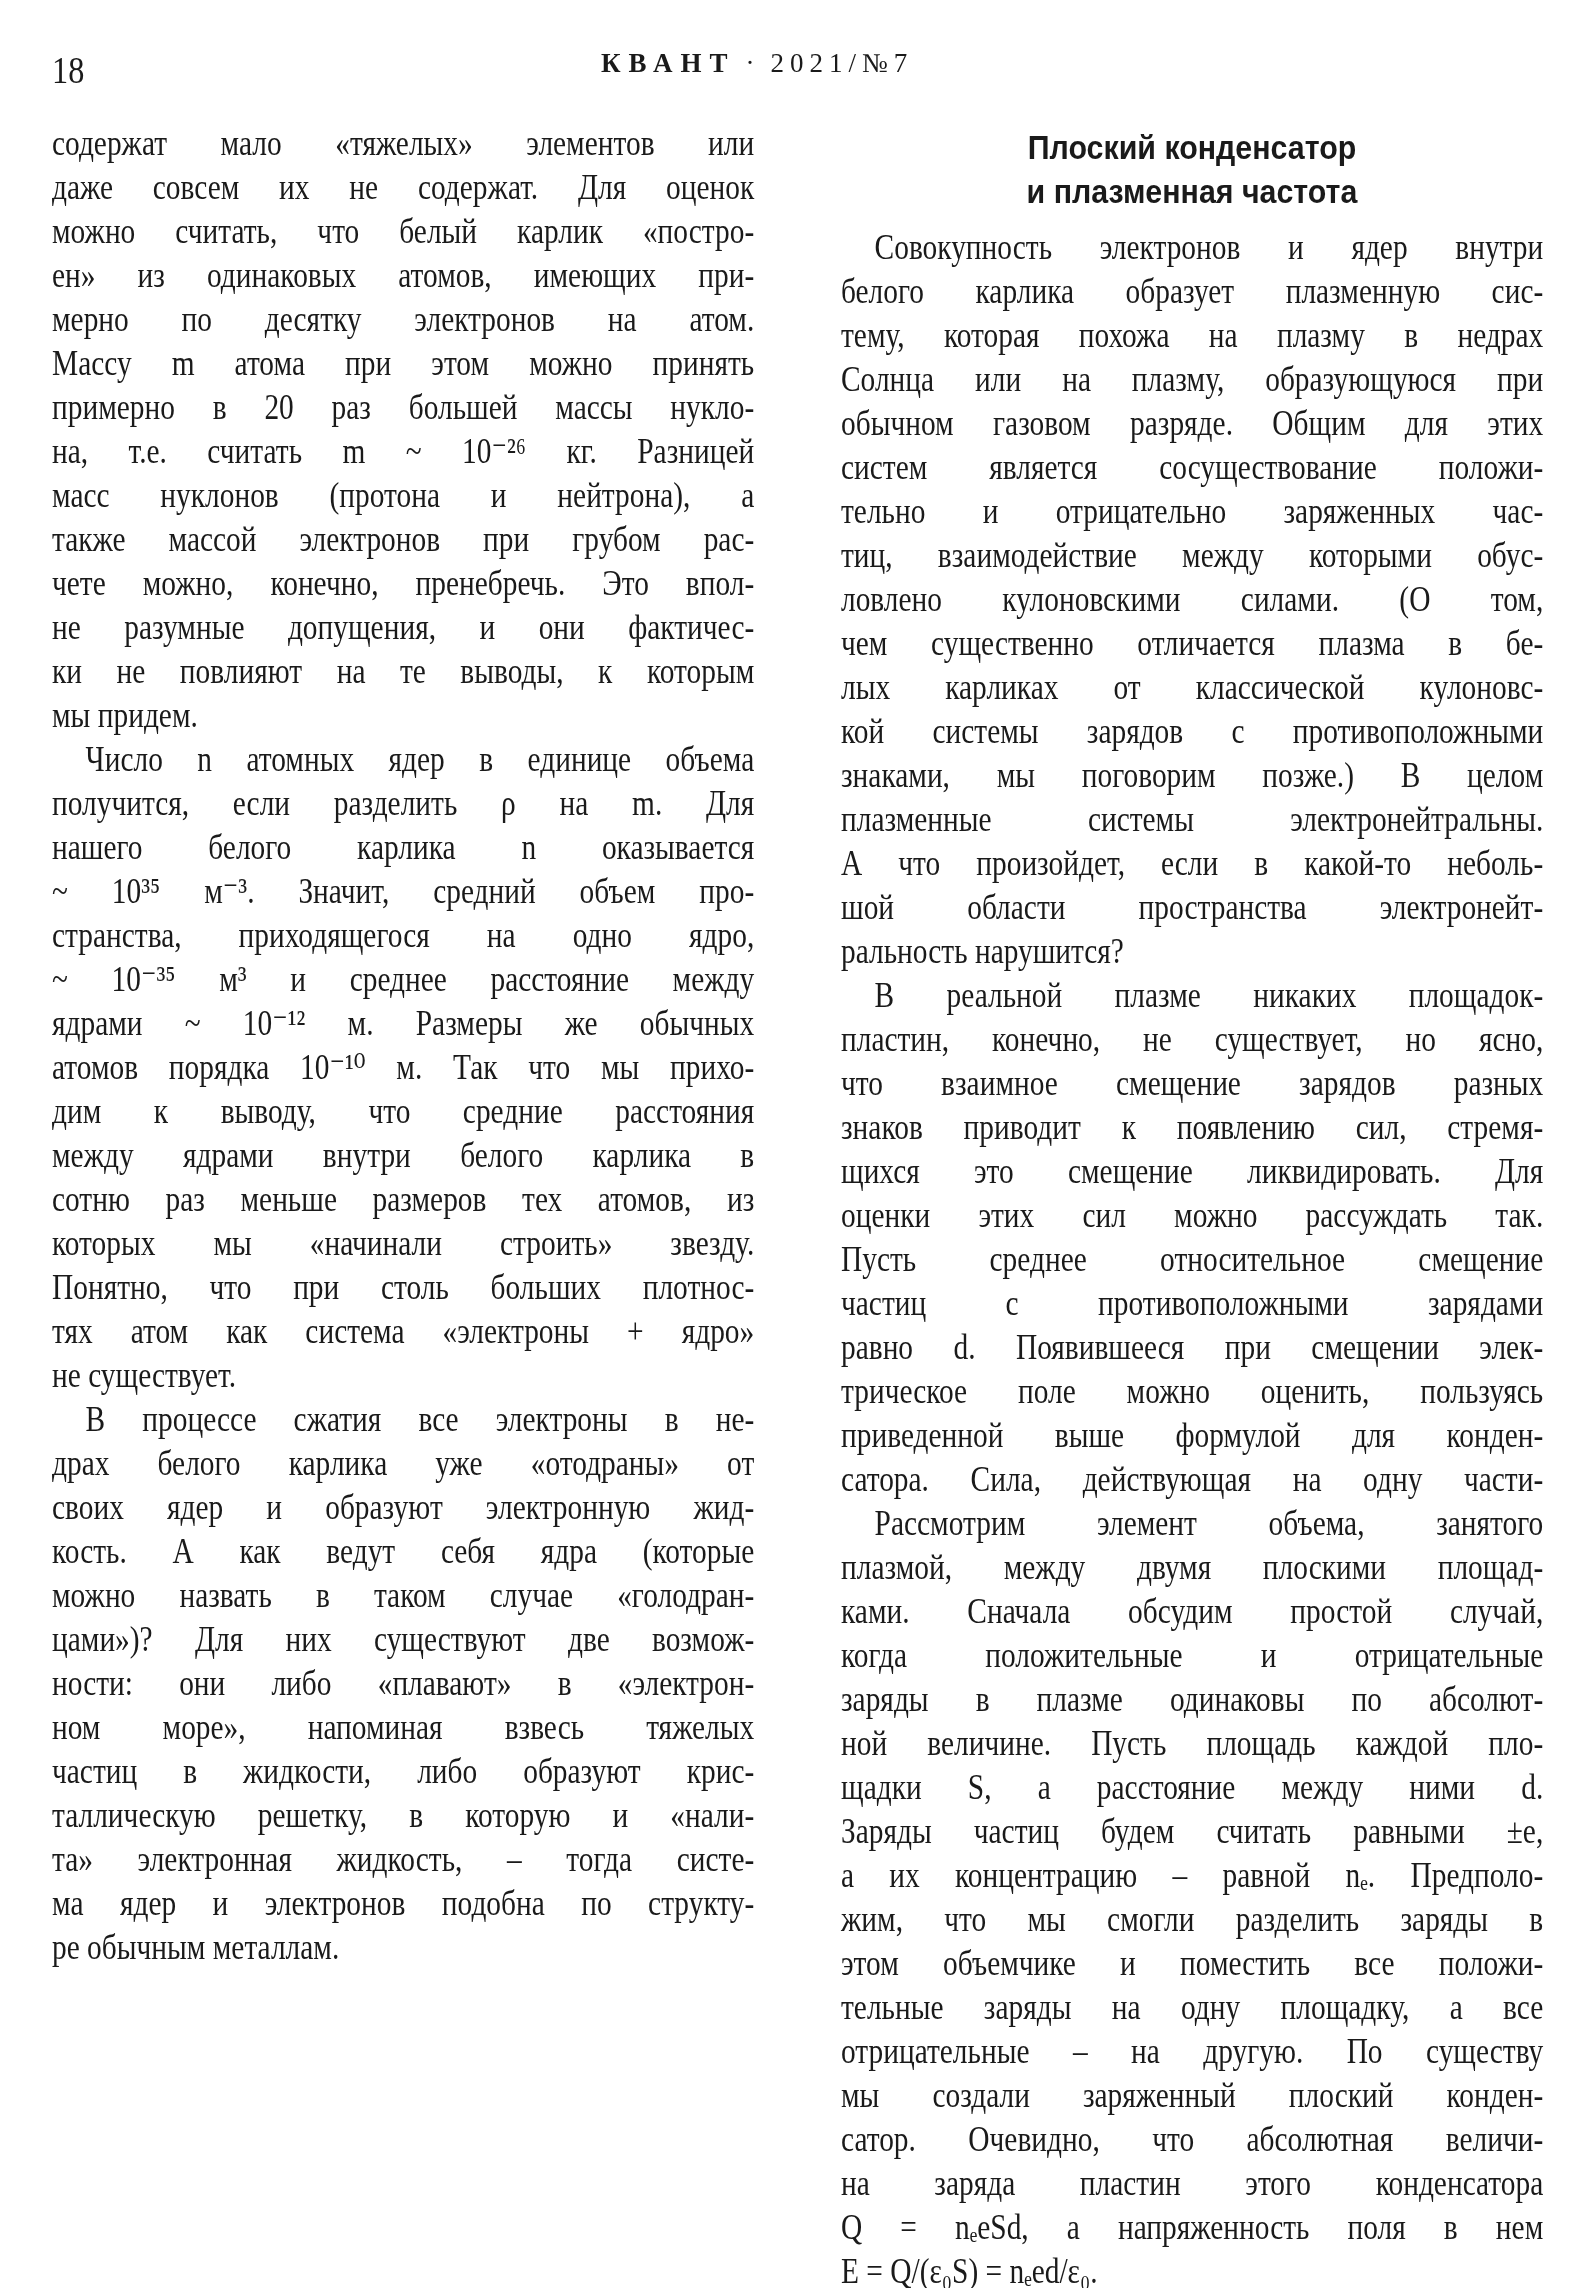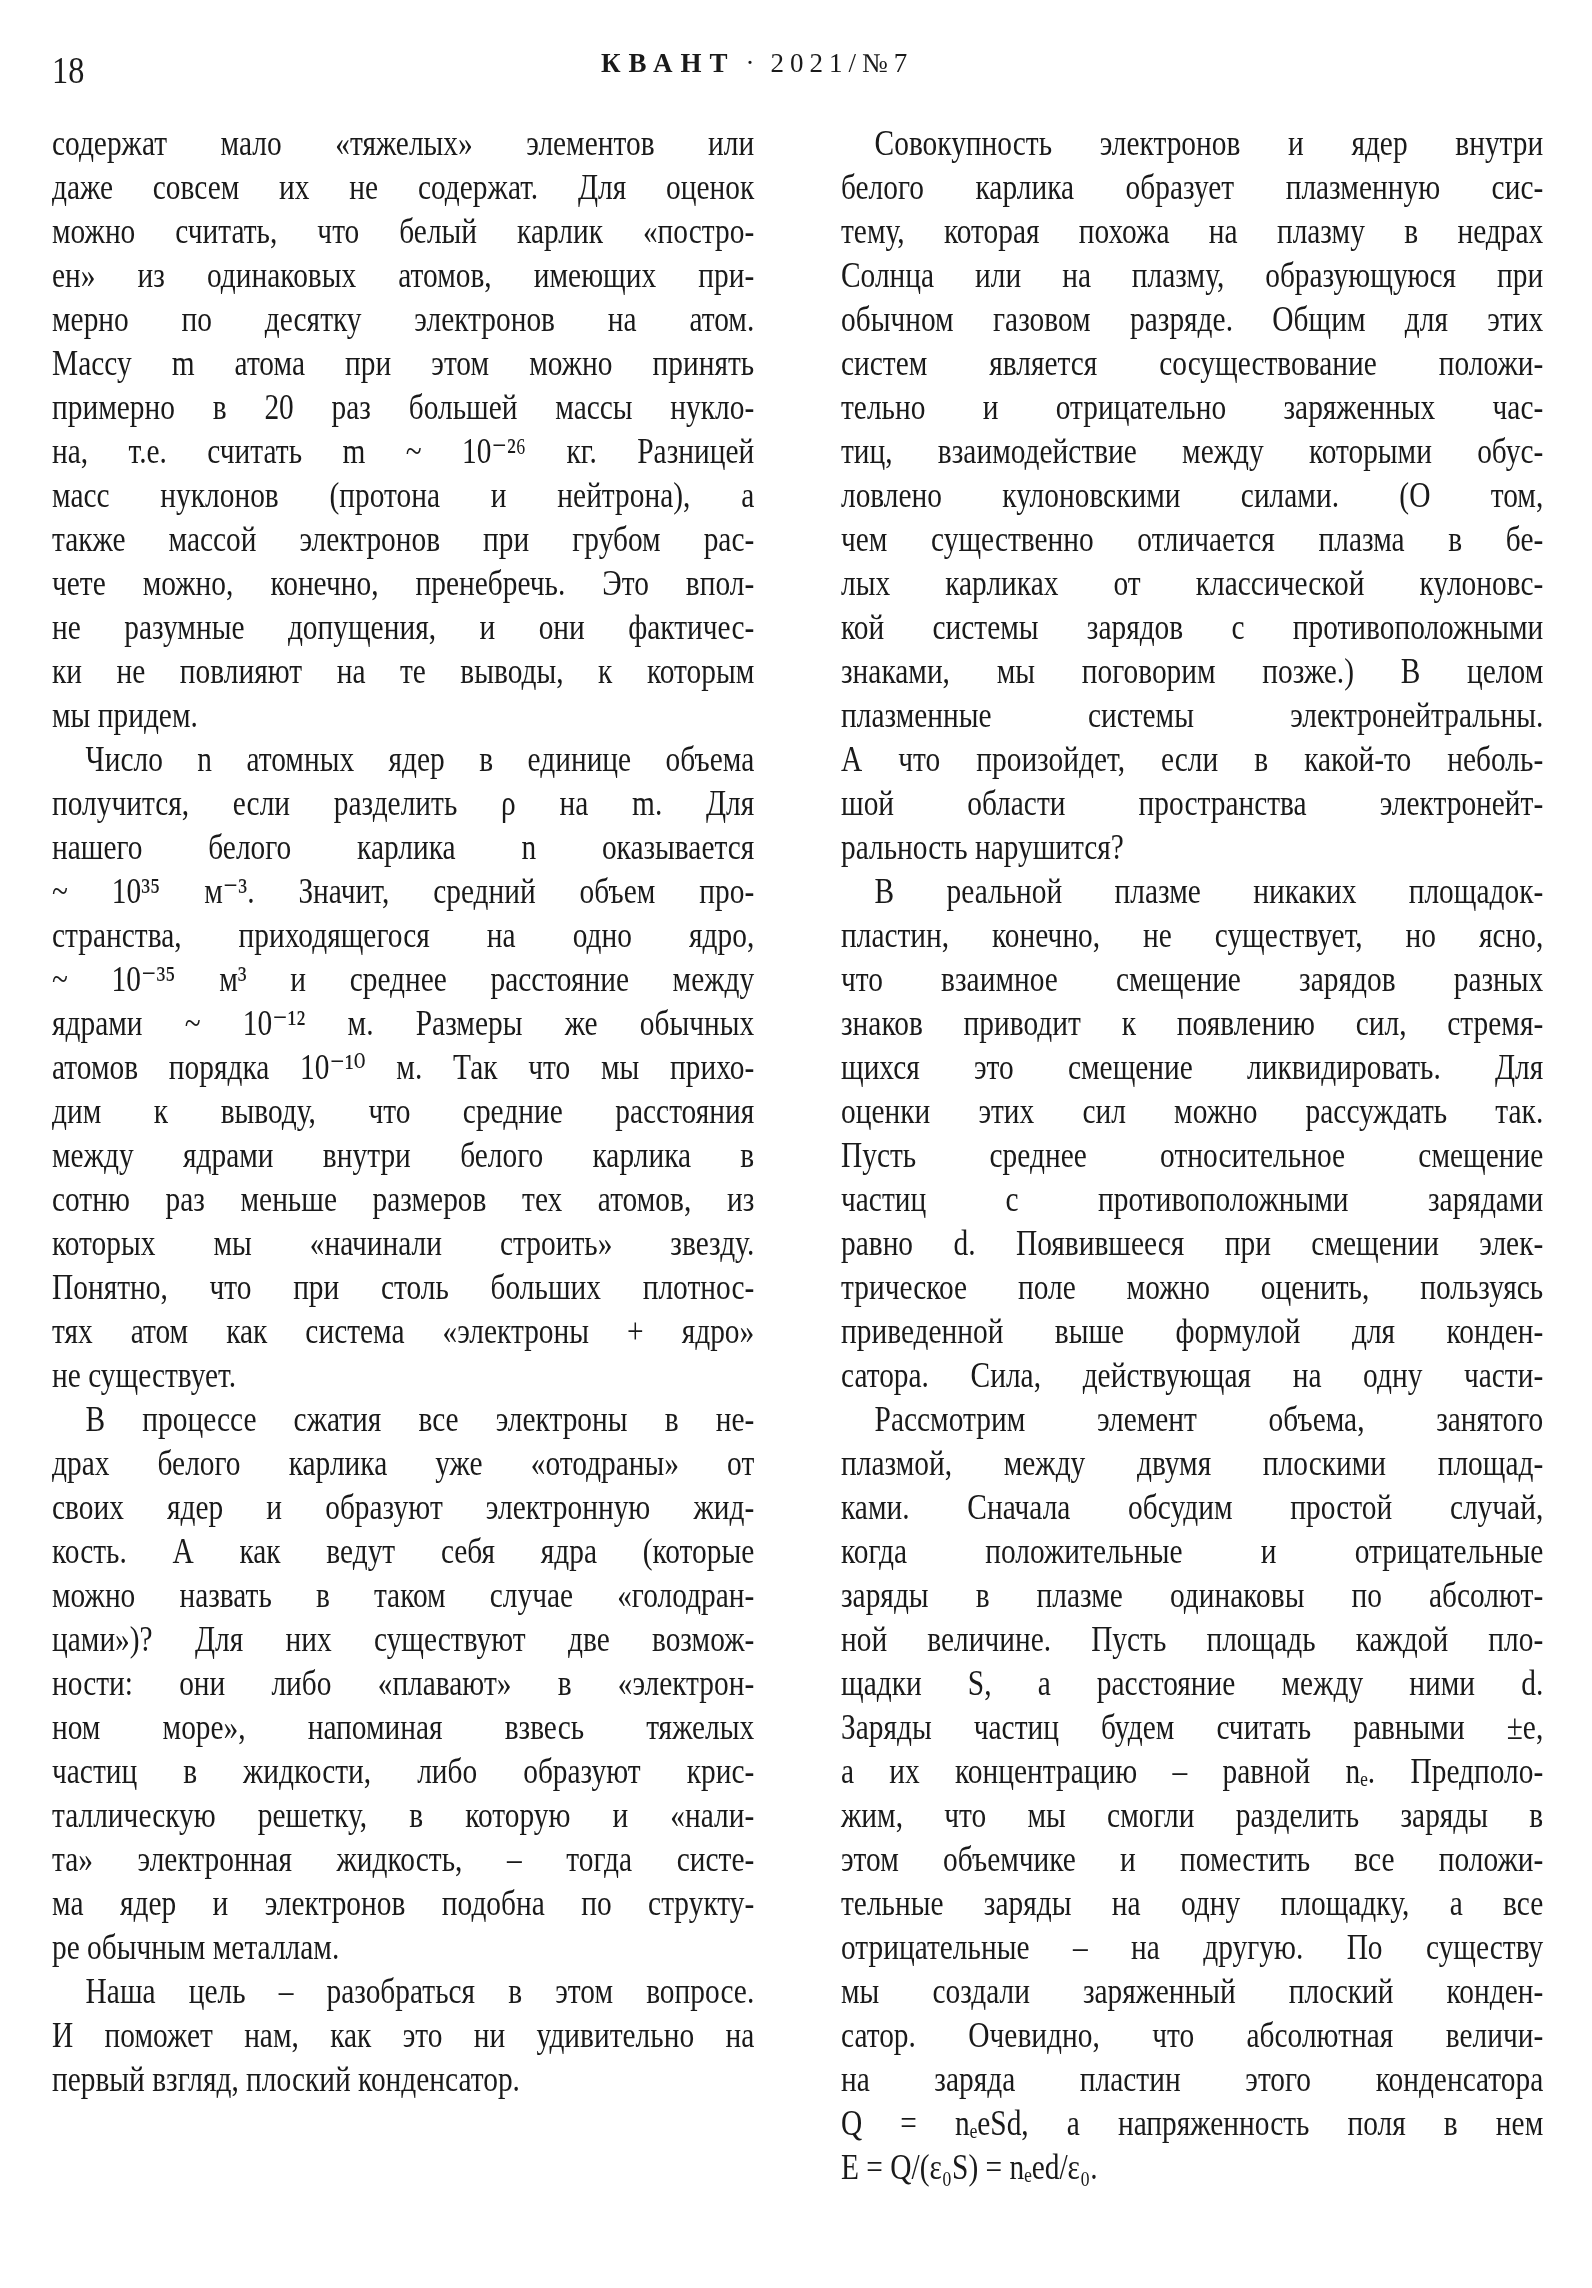--- a/index.html
+++ b/index.html
@@ -74,28 +74,27 @@
       <span class="line">можно назвать в таком случае «голодран-</span>
       <span class="line">цами»)? Для них существуют две возмож-</span>
       <span class="line">ности: они либо «плавают» в «электрон-</span>
       <span class="line">ном море», напоминая взвесь тяжелых</span>
       <span class="line">частиц в жидкости, либо образуют крис-</span>
       <span class="line">таллическую решетку, в которую и «нали-</span>
       <span class="line">та» электронная жидкость, – тогда систе-</span>
       <span class="line">ма ядер и электронов подобна по структу-</span>
       <span class="line last">ре обычным металлам.</span>
     </div>
-    <div>
-      <span class="line indent">Наша цель – разобраться в этом вопросе.</span>
-      <span class="line">И поможет нам, как это ни удивительно на</span>
-      <span class="line last">первый взгляд, плоский конденсатор.</span>
-    </div>
   </div>
 
 <div class="col col-right">
+  <div class="heading-wrap">
+    <div class="heading">Плоский конденсатор</div>
+    <div class="heading">и плазменная частота</div>
+  </div>
   <div id="right-col">
       <div>
         <span class="line indent">Совокупность электронов и ядер внутри</span>
         <span class="line">белого карлика образует плазменную сис-</span>
         <span class="line">тему, которая похожа на плазму в недрах</span>
         <span class="line">Солнца или на плазму, образующуюся при</span>
         <span class="line">обычном газовом разряде. Общим для этих</span>
         <span class="line">систем является сосуществование положи-</span>
         <span class="line">тельно и отрицательно заряженных час-</span>
         <span class="line">тиц, взаимодействие между которыми обус-</span>

